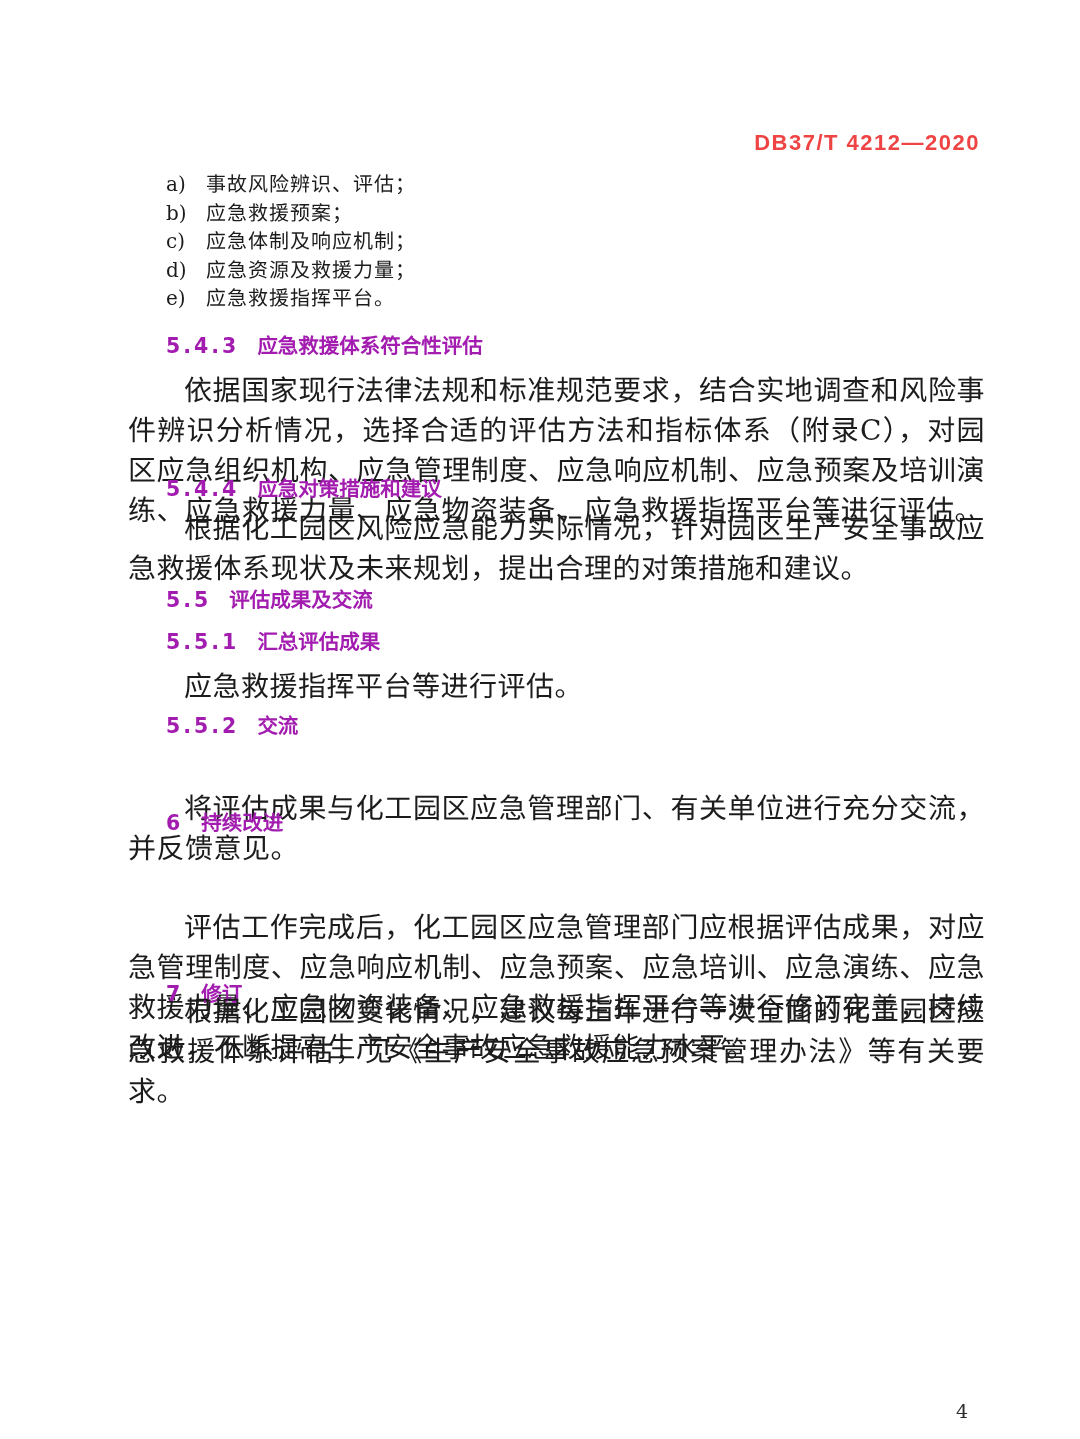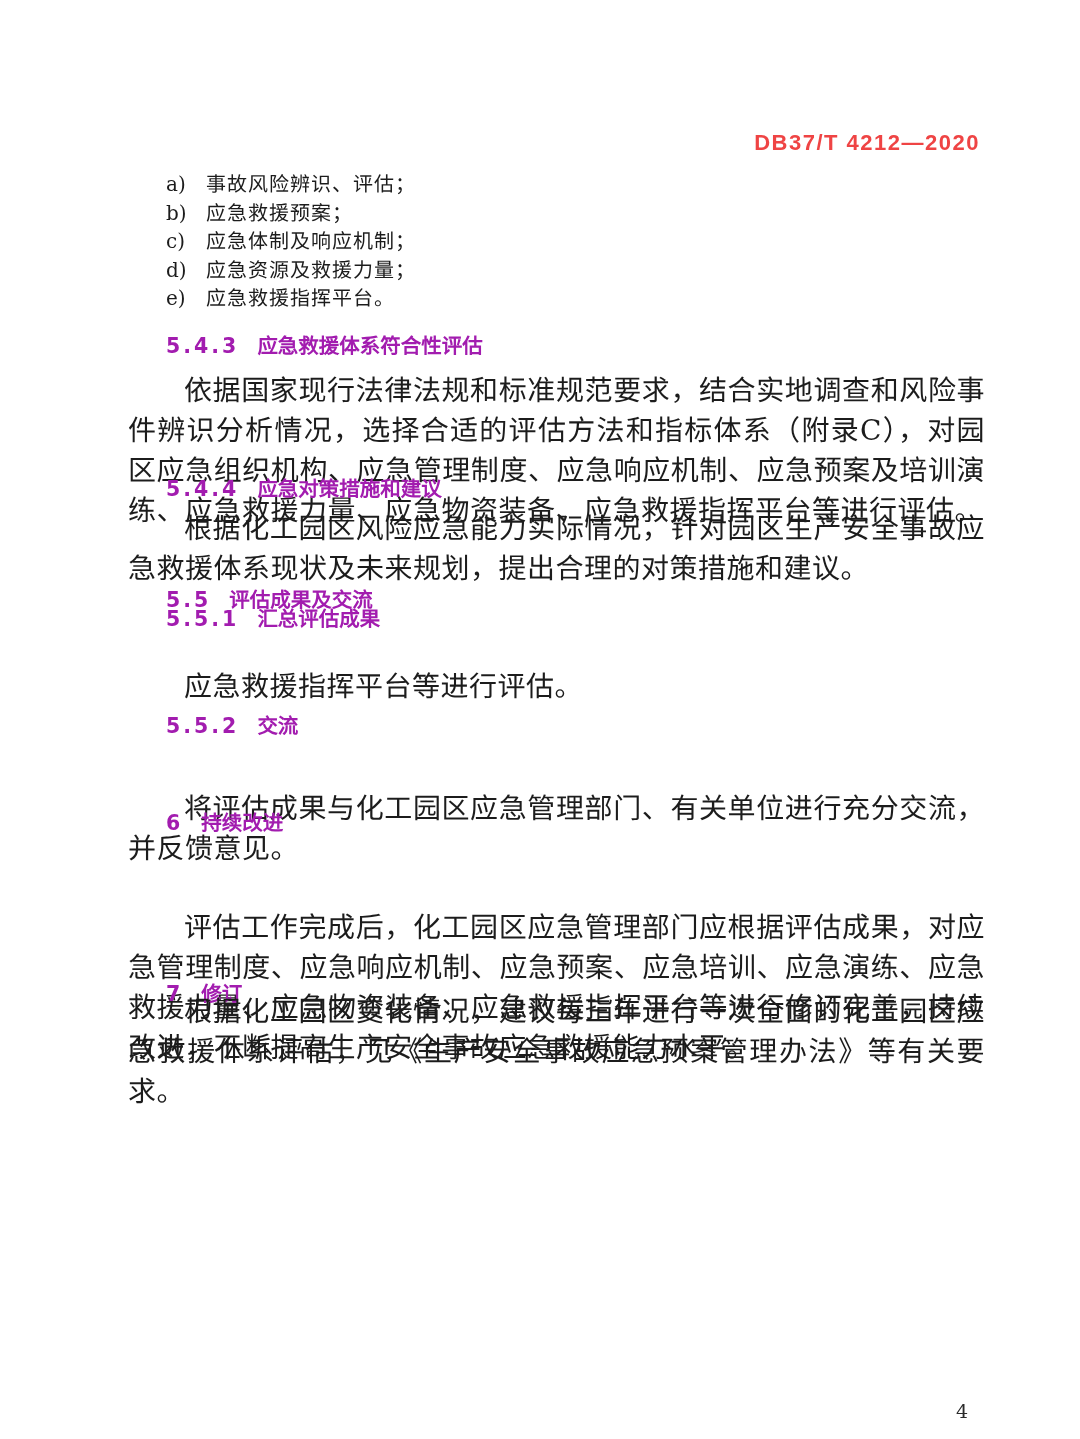--- a/index.html
+++ b/index.html
@@ -122,21 +122,21 @@
 
   <div class="sec-heading" style="top:476px">
     <span class="sec-num">5.4.4</span><span>应急对策措施和建议</span>
   </div>
   <div class="para" style="top:509px">根据化工园区风险应急能力实际情况，针对园区生产安全事故应急救援体系现状及未来规划，提出合理的对策措施和建议。</div>
 
   <div class="sec-heading" style="top:587px">
     <span class="sec-num">5.5</span><span>评估成果及交流</span>
   </div>
 
-  <div class="sec-heading" style="top:606px">
+  <div class="sec-heading" style="top:629px">
     <span class="sec-num">5.5.1</span><span>汇总评估成果</span>
   </div>
   <div class="para" style="top:667px">应急救援指挥平台等进行评估。</div>
 
   <div class="sec-heading" style="top:713px">
     <span class="sec-num">5.5.2</span><span>交流</span>
   </div>
   <div class="para" style="top:789px">将评估成果与化工园区应急管理部门、有关单位进行充分交流，并反馈意见。</div>
 
   <div class="sec-heading" style="top:810px">

